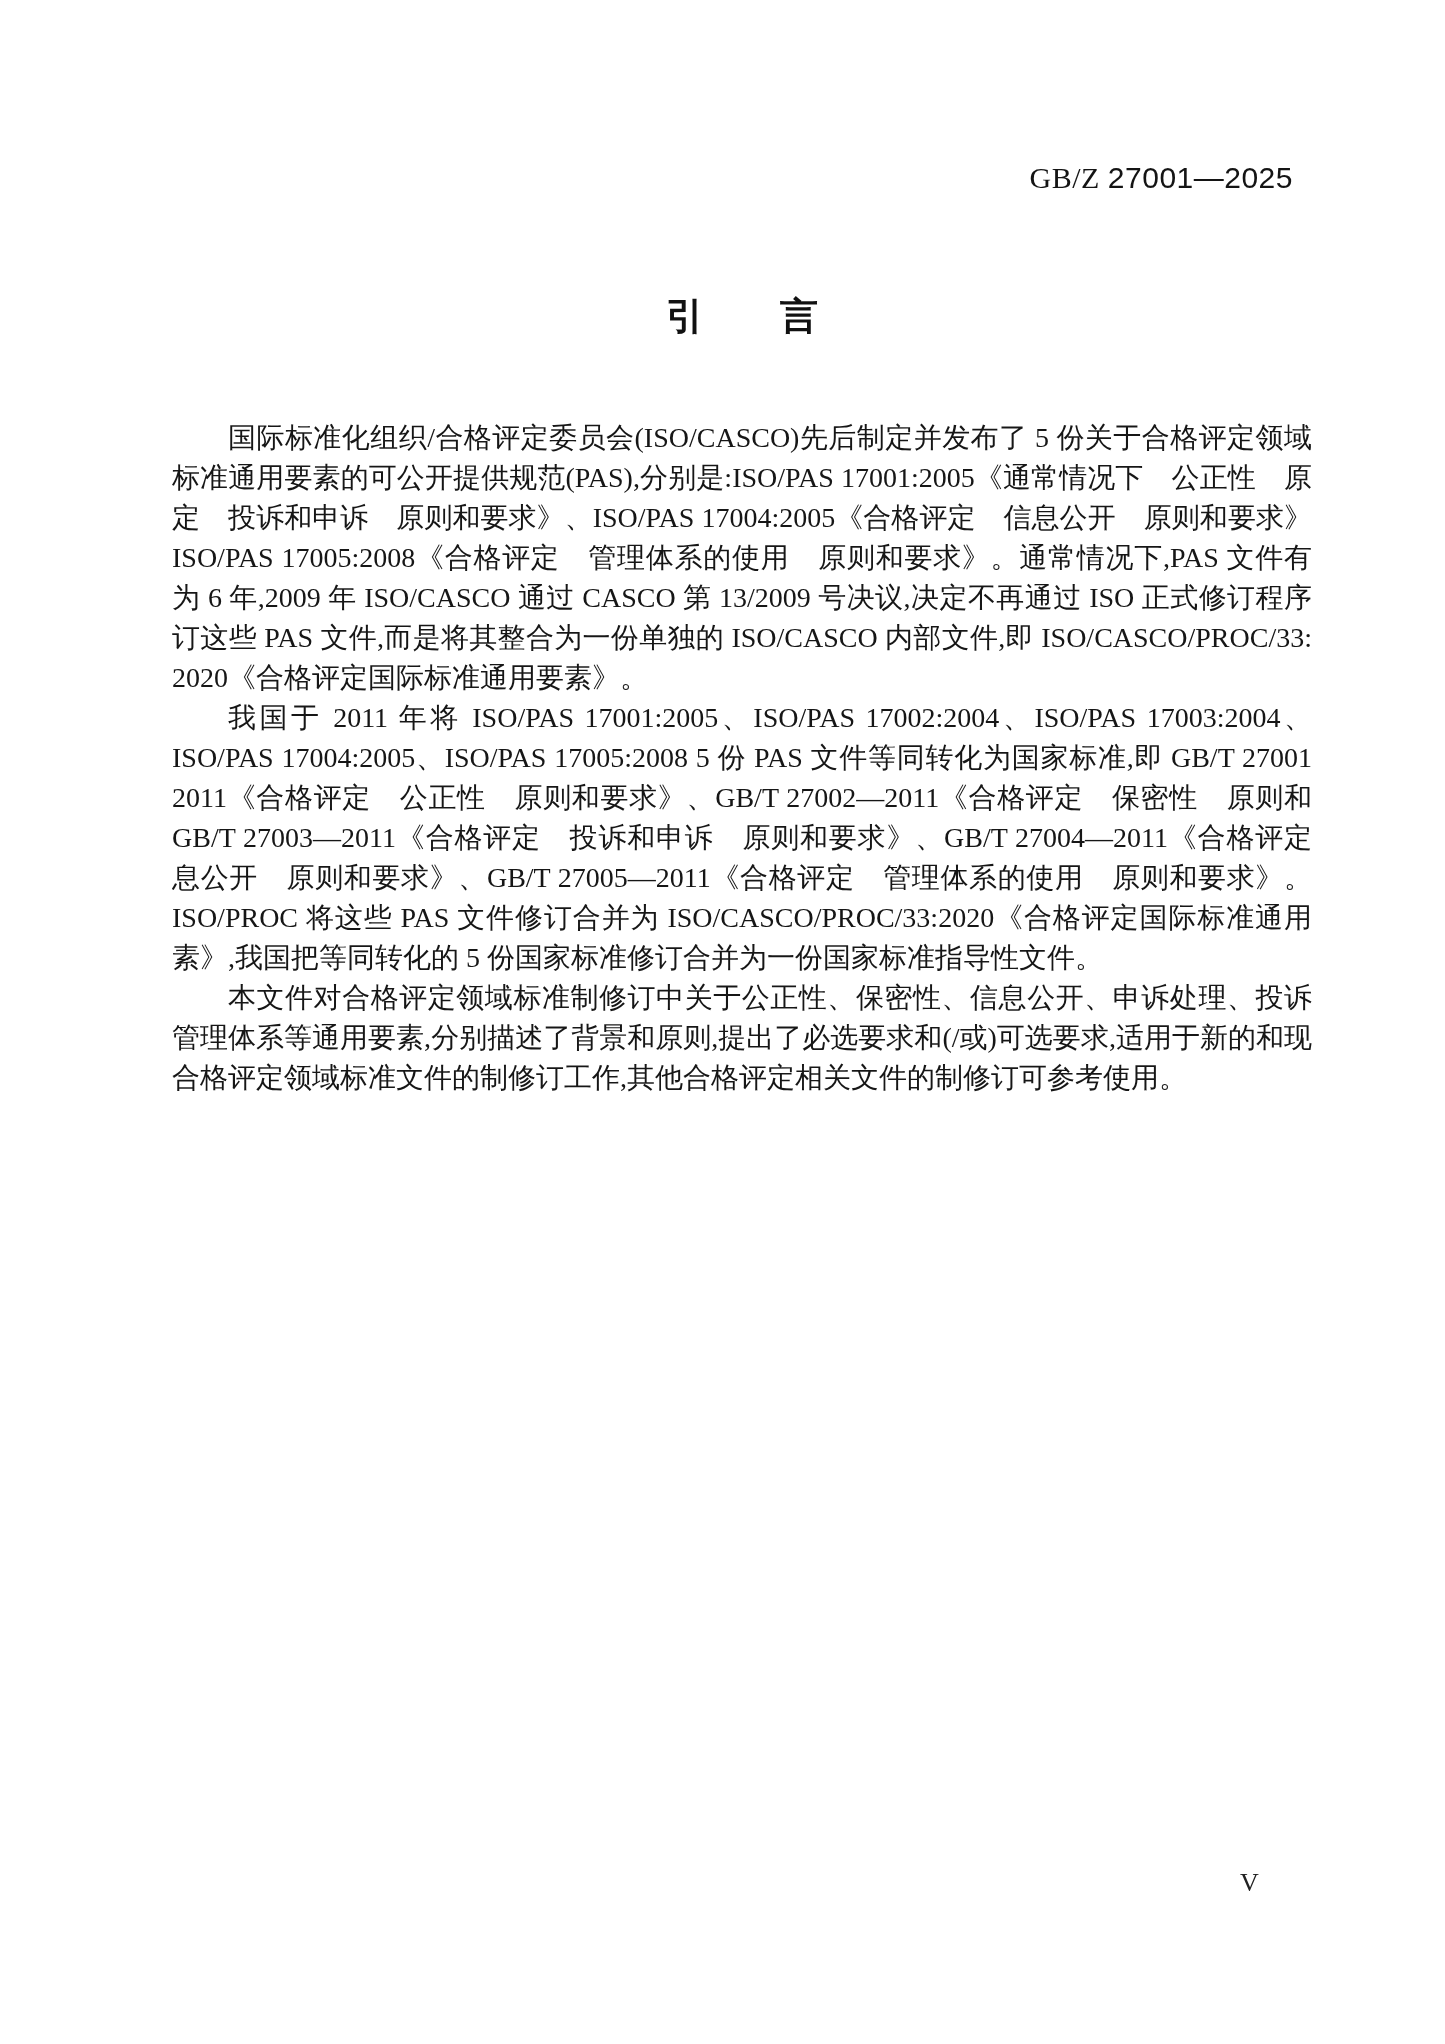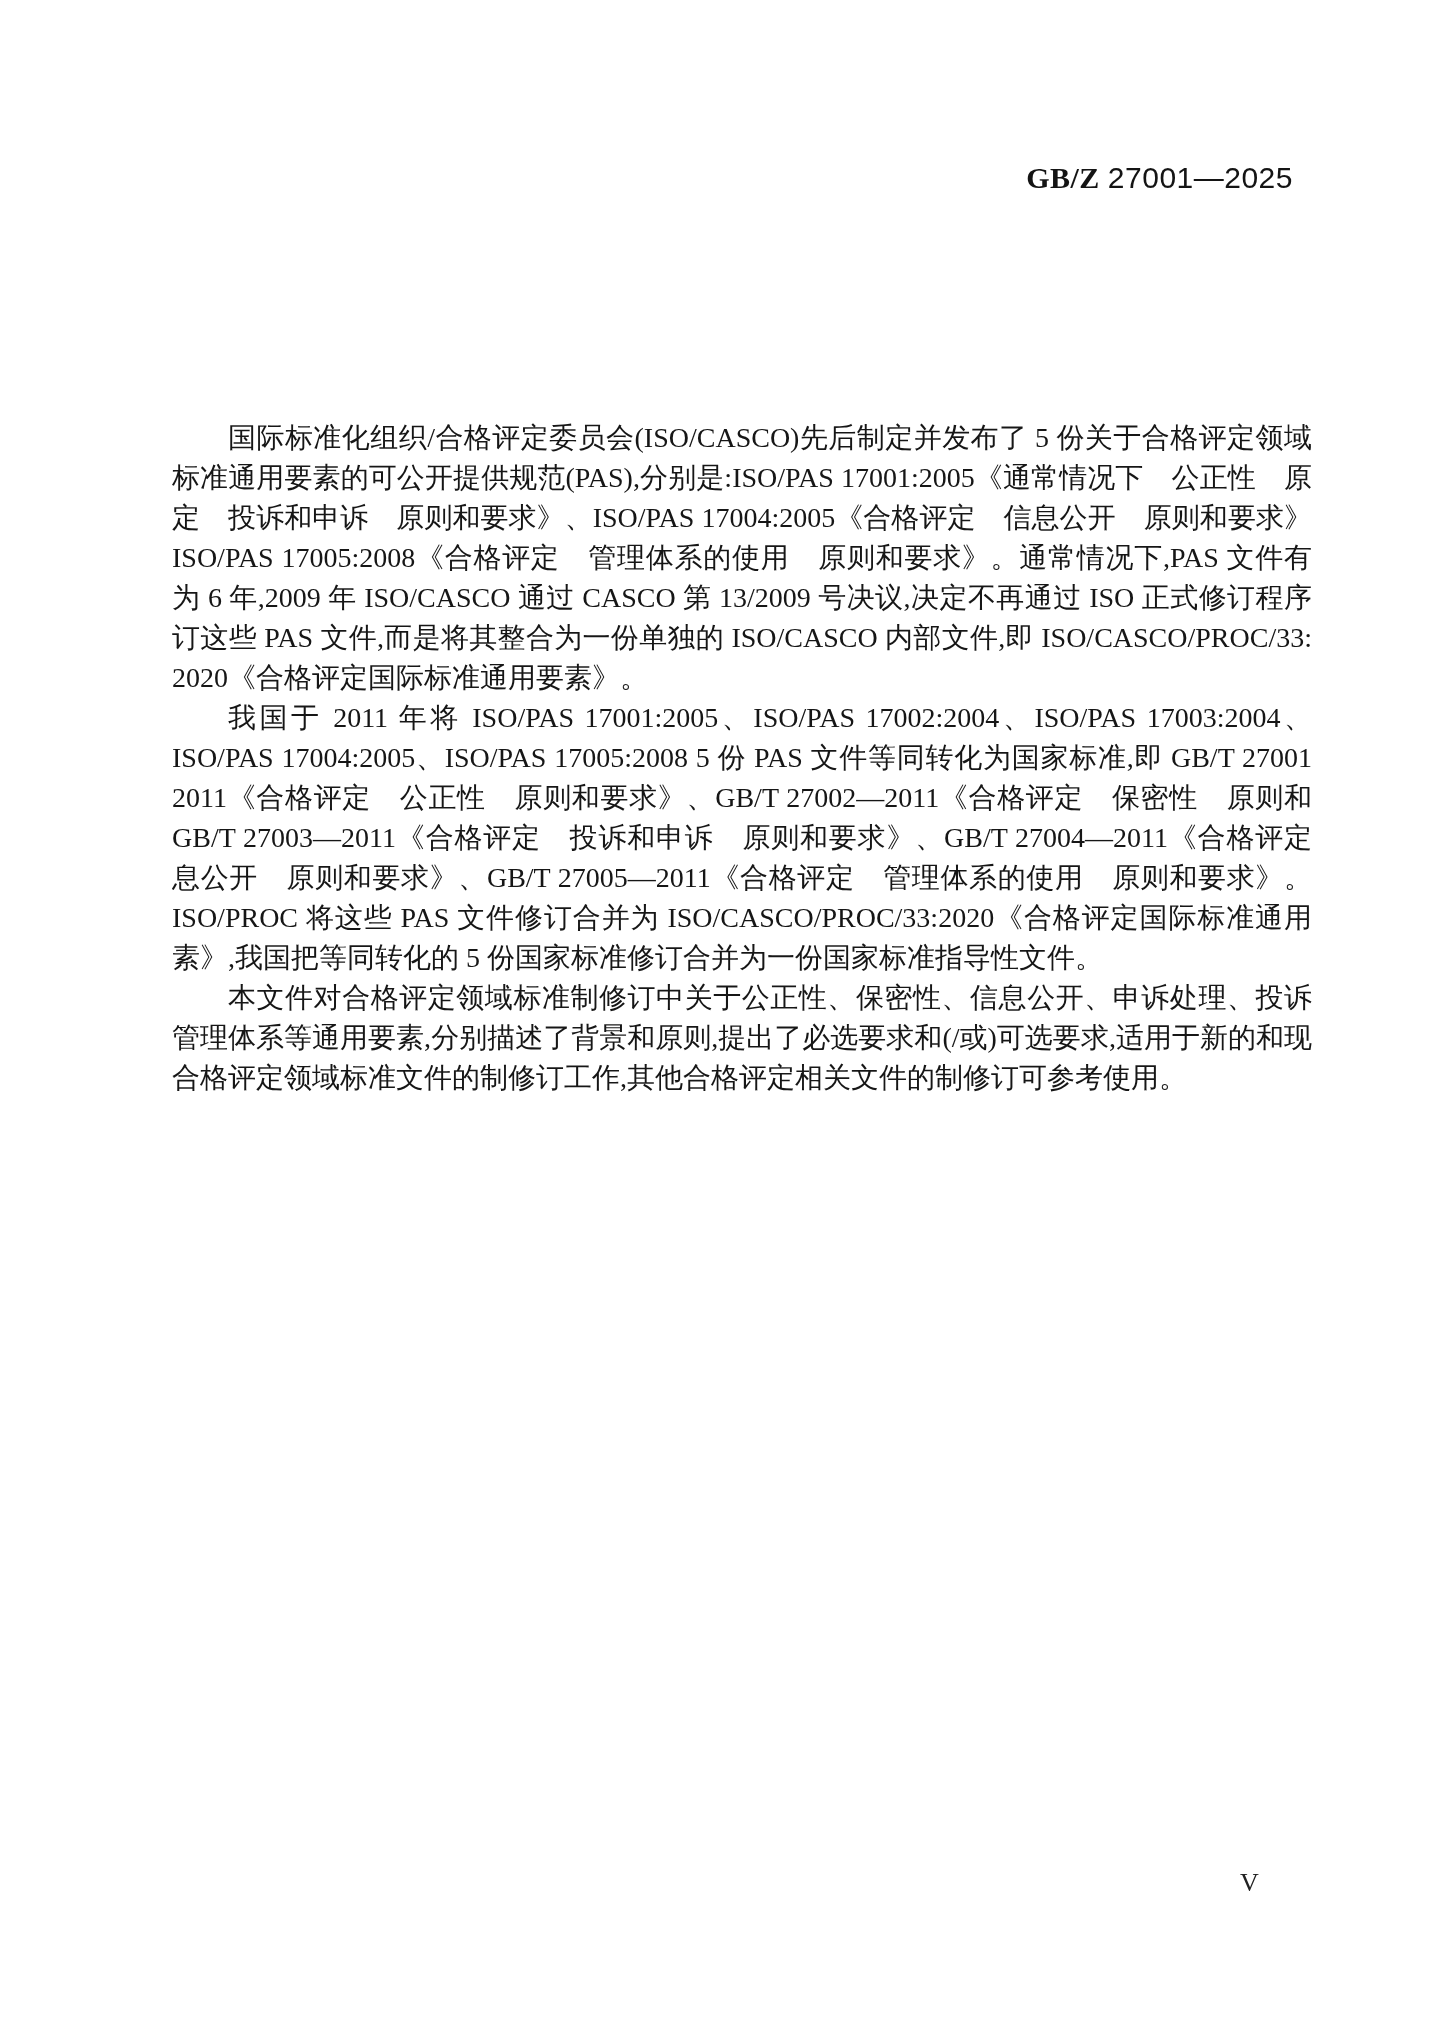--- a/index.html
+++ b/index.html
@@ -17,21 +17,21 @@
     position: absolute;
     top: 162px;
     right: 152px;
     font-size: 30px;
     line-height: 32px;
     letter-spacing: 0.5px;
     white-space: nowrap;
   }
   .header-code .code-prefix {
     font-family: "Liberation Serif", "DejaVu Serif", serif;
-    font-weight: 700;
+    font-weight: 400;
   }
   .header-code .code-number {
     font-family: "Liberation Sans", "DejaVu Sans", sans-serif;
     font-weight: 500;
     text-align: right;
   }
   .doc-title {
     position: absolute;
     top: 294px;
     left: 172px;
@@ -76,20 +76,21 @@
 </style>
 </head>
 <body>
 
 <div class="page">
 
   <div class="header-code">
     <span class="code-prefix">GB/Z</span><span> </span><span class="code-number">27001—2025</span>
   </div>
 
+  <div class="doc-title">引　　言</div>
 
   <div class="body-text">
       <div class="paragraph">
         <div class="line indent just">国际标准化组织/合格评定委员会(ISO/CASCO)先后制定并发布了 5 份关于合格评定领域国际</div>
         <div class="line just">标准通用要素的可公开提供规范(PAS),分别是:ISO/PAS 17001:2005《通常情况下　公正性　原则和</div>
         <div class="line just">定　投诉和申诉　原则和要求》、ISO/PAS 17004:2005《合格评定　信息公开　原则和要求》和</div>
         <div class="line just">ISO/PAS 17005:2008《合格评定　管理体系的使用　原则和要求》。通常情况下,PAS 文件有效周期</div>
         <div class="line just">为 6 年,2009 年 ISO/CASCO 通过 CASCO 第 13/2009 号决议,决定不再通过 ISO 正式修订程序来修</div>
         <div class="line just">订这些 PAS 文件,而是将其整合为一份单独的 ISO/CASCO 内部文件,即 ISO/CASCO/PROC/33:</div>
         <div class="line">2020《合格评定国际标准通用要素》。</div>

